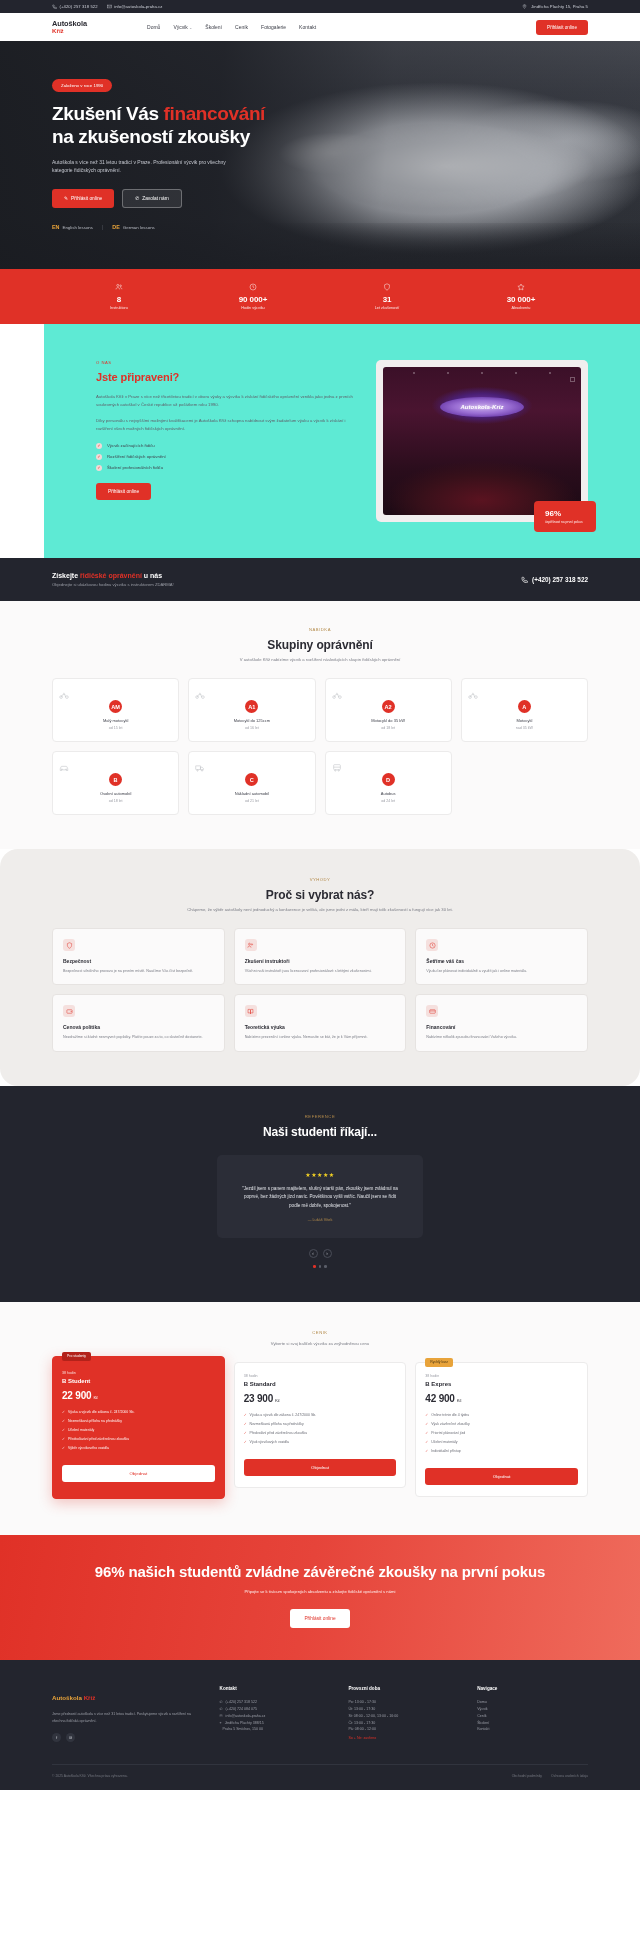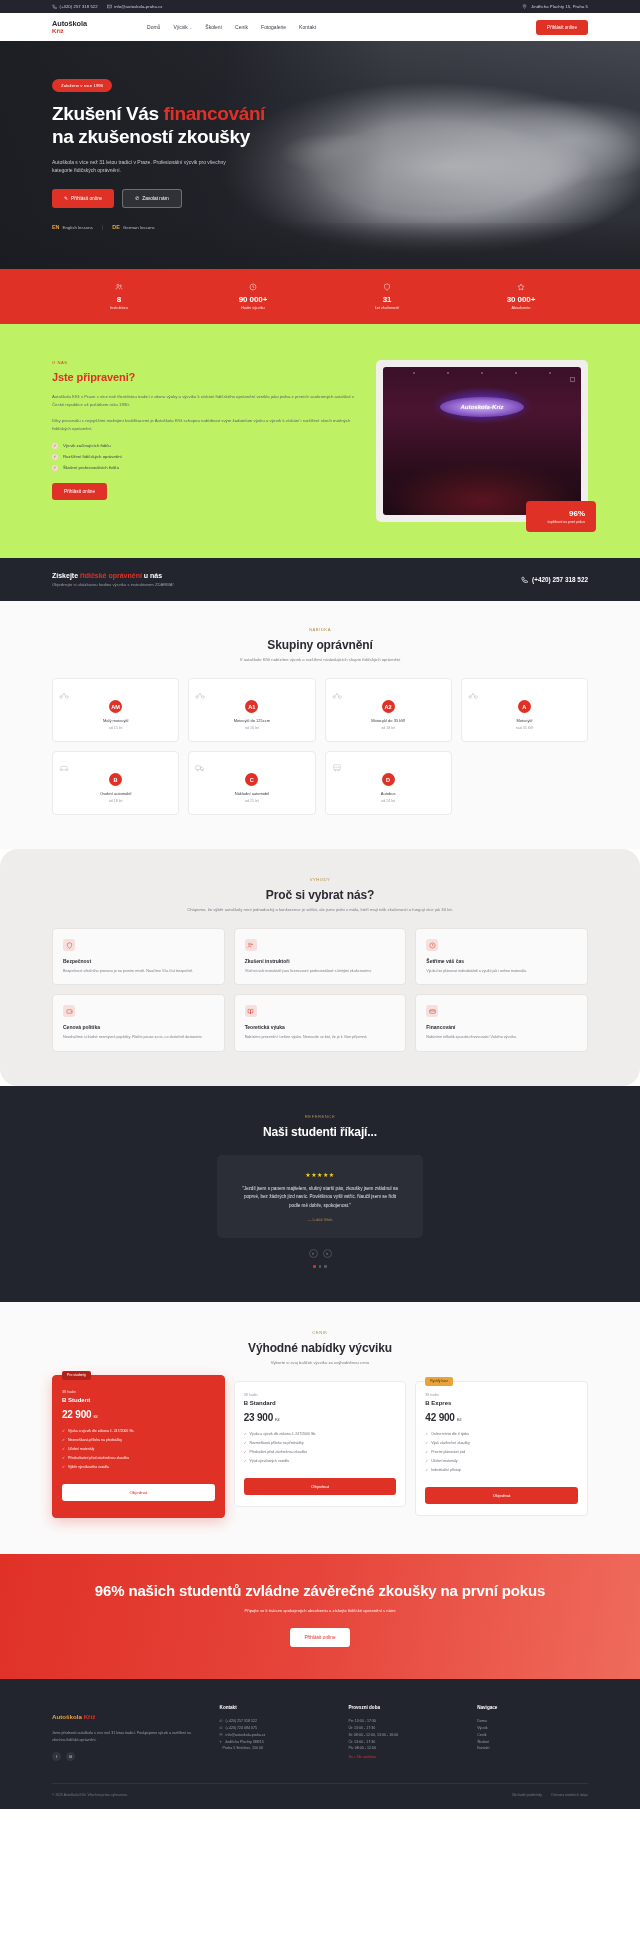--- a/index.html
+++ b/index.html
@@ -85,21 +85,21 @@
   .lang-sep { color:#5b5e66; font-size:5px; }
   
   .stats {
     background:#e03127; display:flex; padding:14px 52px; gap:0;
   }
   .stat { flex:1; text-align:center; color:#fff; }
   .stat .ic { display:block; margin:0 auto 4px; width:8px; height:8px; opacity:.92;}
   .stat .num { font-size:8px; font-weight:bold; letter-spacing:-.01em;}
   .stat .lab { font-size:3.8px; opacity:.88; margin-top:2px;}
   
-  .about { background:#bef264; padding:36px 52px; display:flex; gap:22px; }
+  .about { background:#5eead4; padding:36px 52px; display:flex; gap:22px;margin-left:44px; }
   .about-l { flex:1; }
   .eyebrow { font-size:4.2px; color:#e03127; letter-spacing:.12em; text-transform:uppercase; margin-bottom:6px;}
   .about h2 { font-size:11px; color:#e03127; font-weight:bold; margin-bottom:10px; letter-spacing:-.01em;}
   .about p { font-size:4.3px; line-height:1.85; color:#5e606a; margin-bottom:8px; }
   .checklist { margin-top:10px; display:flex; flex-direction:column; gap:5px;}
   .chk { display:flex; gap:5px; align-items:center; font-size:4.3px; color:#3f414b;}
   .chk .cb { width:6px; height:6px; border-radius:50%; background:#f3d9d7; color:#e03127;
              font-size:4px; display:flex; align-items:center; justify-content:center; flex:none;}
   .about .btn-red { margin-top:12px; display:inline-flex; }
   .about-r { width:212px; position:relative; }
@@ -117,21 +117,21 @@
     background:radial-gradient(ellipse at 50% 50%, #c7a8ea 0%, #9b6fd4 45%, #6a3aa8 78%, rgba(70,30,110,.2) 100%);
     display:flex; align-items:center; justify-content:center;
     font-size:6px; font-style:italic; font-weight:bold; color:#fff; letter-spacing:.01em;
     text-shadow:0 0 3px rgba(255,255,255,.6);
   }
   .ph-dots { position:absolute; top:5px; left:0; right:0; display:flex; justify-content:space-around; padding:0 14px;}
   .ph-dots i { width:2px; height:2px; border-radius:50%; background:rgba(255,255,255,.35); display:block;}
   .ph-corner { position:absolute; width:5px; height:5px; border:1px solid rgba(255,255,255,.3);}
   .badge96 {
     position:absolute; right:-8px; bottom:-10px; background:#e03127; color:#fff;
-    border-radius:4px; padding:8px 11px; text-align:right; width:70px;
+    border-radius:4px; padding:8px 11px; text-align:left; width:62px;
   }
   .badge96 .b1 { font-size:8px; font-weight:bold; }
   .badge96 .b2 { font-size:3.3px; margin-top:2px; opacity:.93; line-height:1.3;}
   
   .ctastrip {
     background:#23252e; padding:14px 52px; display:flex; align-items:center;
   }
   .ctastrip h3 { font-size:7px; color:#fff; font-weight:bold; }
   .ctastrip h3 .accent { color:#e03127; }
   .ctastrip p { font-size:4.2px; color:#9b9ea7; margin-top:3px;}
@@ -636,21 +636,20 @@
   <div class="testi-dots">
     <i class="on"></i>
     <i></i>
     <i></i>
   </div>
 </section>
 
 <section class="pricing">
   <div class="sec-head">
     <div class="eyebrow">Ceník</div>
-    <h2>Výhodné nabídky výcviku</h2>
     <p>Vyberte si svůj balíček výcviku za zvýhodněnou cenu</p>
   </div>
   <div class="price-grid">
 
     <div class="price-card feat">
       <span class="ribbon">Pro studenty</span>
       <div class="price-hours">38 hodin</div>
       <div class="price-name">B Student</div>
       <div class="price-amt">
         <span>22 900</span><span class="cur">Kč</span>

